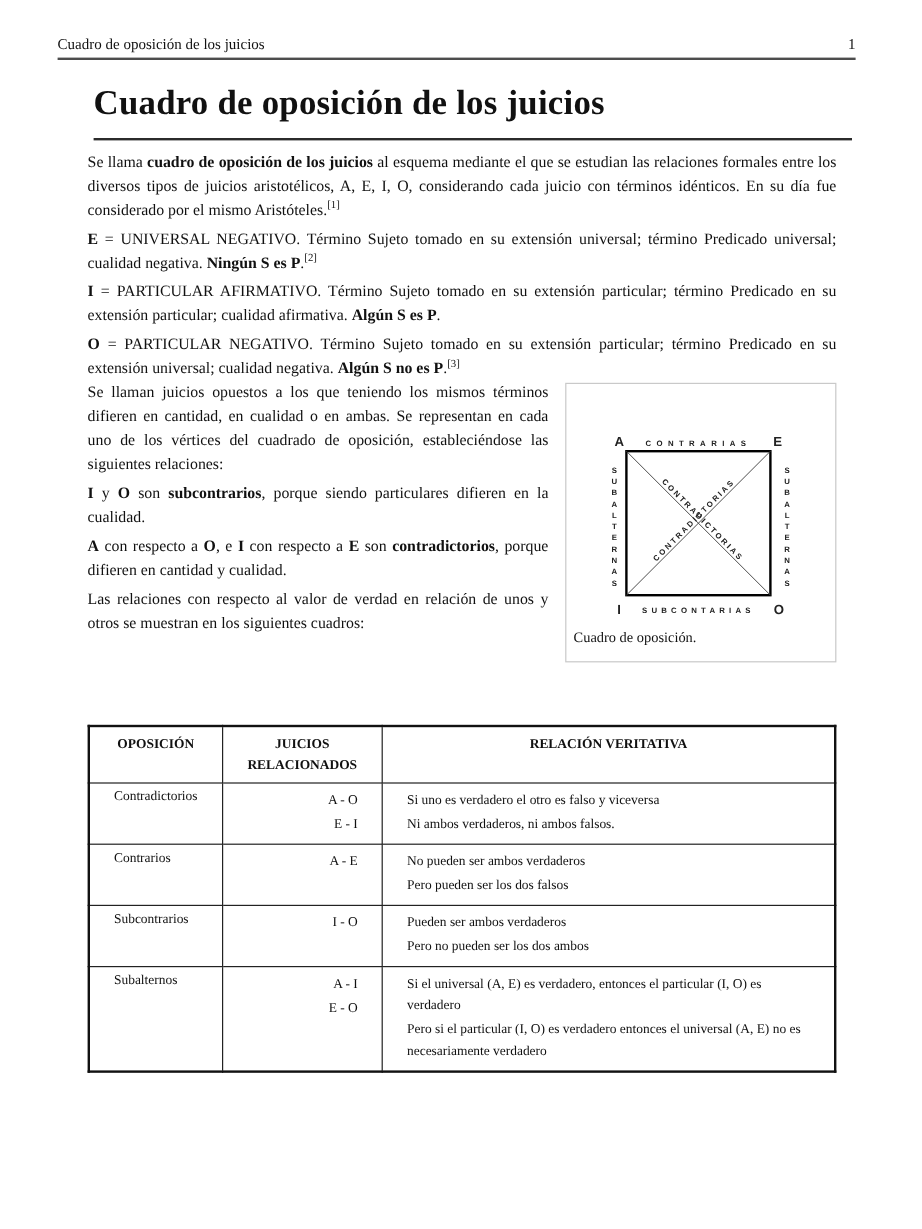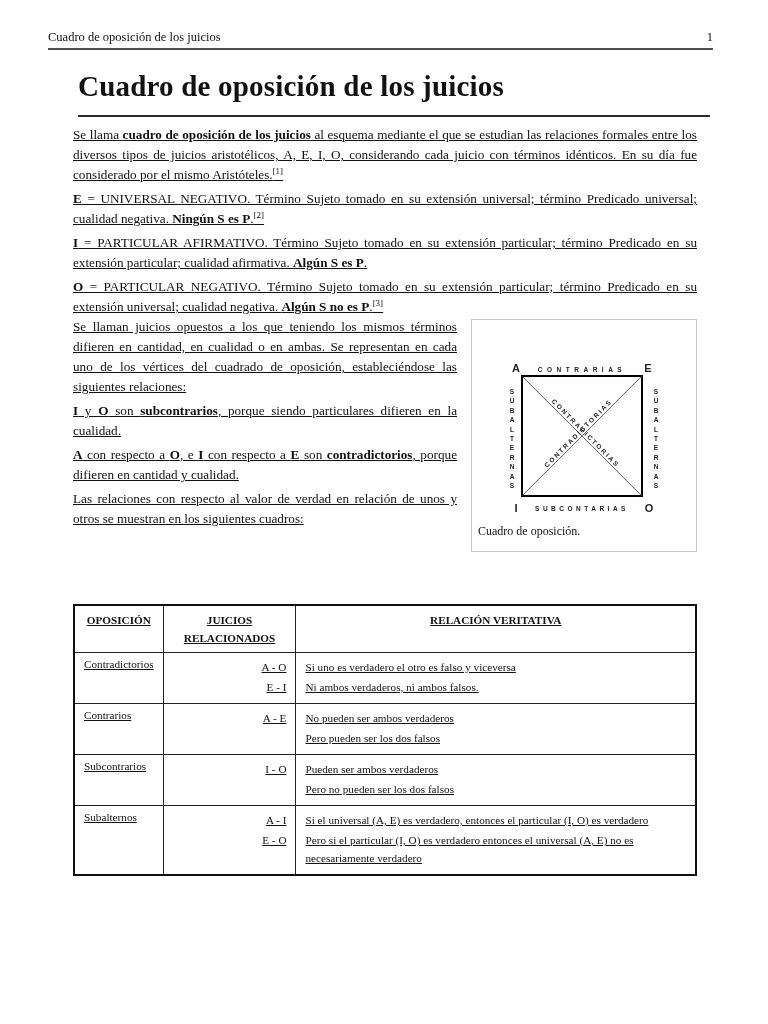--- a/index.html
+++ b/index.html
@@ -4,30 +4,30 @@
 <style>
   html,body{margin:0;padding:0;background:#ffffff;}
   body{width:768px;height:1024px;overflow:hidden;color:#111;
        font-family:"Liberation Serif","DejaVu Serif",serif;}
   .running{display:flex;justify-content:space-between;align-items:flex-end;
            margin:30px 55px 0 48px;font-size:12.5px;
            border-bottom:2px solid #4d4d4d;padding-bottom:3px;}
   .page-title{margin:20px 58px 0 78px;font-size:29px;font-weight:bold;
               letter-spacing:.2px;border-bottom:2px solid #2b2b2b;padding-bottom:12px;}
   .content{margin:8px 71px 0 73px;font-size:13.2px;}
-  .content p{margin:0 0 4px 0;line-height:20px;text-align:justify;text-decoration:underline;}
+  .content p{margin:0 0 4px 0;line-height:20px;text-align:justify;}
   .content p:last-child{margin-bottom:0;}
   b{font-weight:bold;}
   sup{font-size:9px;line-height:0;}
   .figure{float:right;width:226px;box-sizing:border-box;border:1px solid #c9c9c9;
           margin:2px 0 52px 14px;padding-top:10px;background:#fff;}
   .figcap{text-align:left;font-size:12px;margin:2px 6px 12px 6px;line-height:15px;}
   table.rel{clear:both;width:100%;border-collapse:collapse;margin-top:6px;
             font-size:11.2px;border:2px solid #111;}
-  table.rel th,table.rel td{border:1px solid #222;vertical-align:top;padding:5px 9px;text-decoration:underline;}
+  table.rel th,table.rel td{border:1px solid #222;vertical-align:top;padding:5px 20px;}
   table.rel th{font-weight:bold;text-align:center;line-height:18px;}
   td.c1{width:12.3%;}
   td.c2,th.c2{width:21.5%;}
   td.c2{text-align:right;}
   th.c3,td.c3{width:66.2%;}
   td .cl{line-height:18px;margin:0 0 2px 0;}
   svg text{fill:#222;}
 </style>
 </head>
 <body>
@@ -104,21 +104,21 @@
               <div class="cl">Pero pueden ser los dos falsos</div>
             </td>
           </tr>
           <tr>
             <td class="c1">Subcontrarios</td>
             <td class="c2">
               <div class="cl">I - O</div>
             </td>
             <td class="c3">
               <div class="cl">Pueden ser ambos verdaderos</div>
-              <div class="cl">Pero no pueden ser los dos falsos</div>
+              <div class="cl">Pero no pueden ser los dos ambos</div>
             </td>
           </tr>
           <tr>
             <td class="c1">Subalternos</td>
             <td class="c2">
               <div class="cl">A - I</div>
               <div class="cl">E - O</div>
             </td>
             <td class="c3">
               <div class="cl">Si el universal (A, E) es verdadero, entonces el particular (I, O) es verdadero</div>

